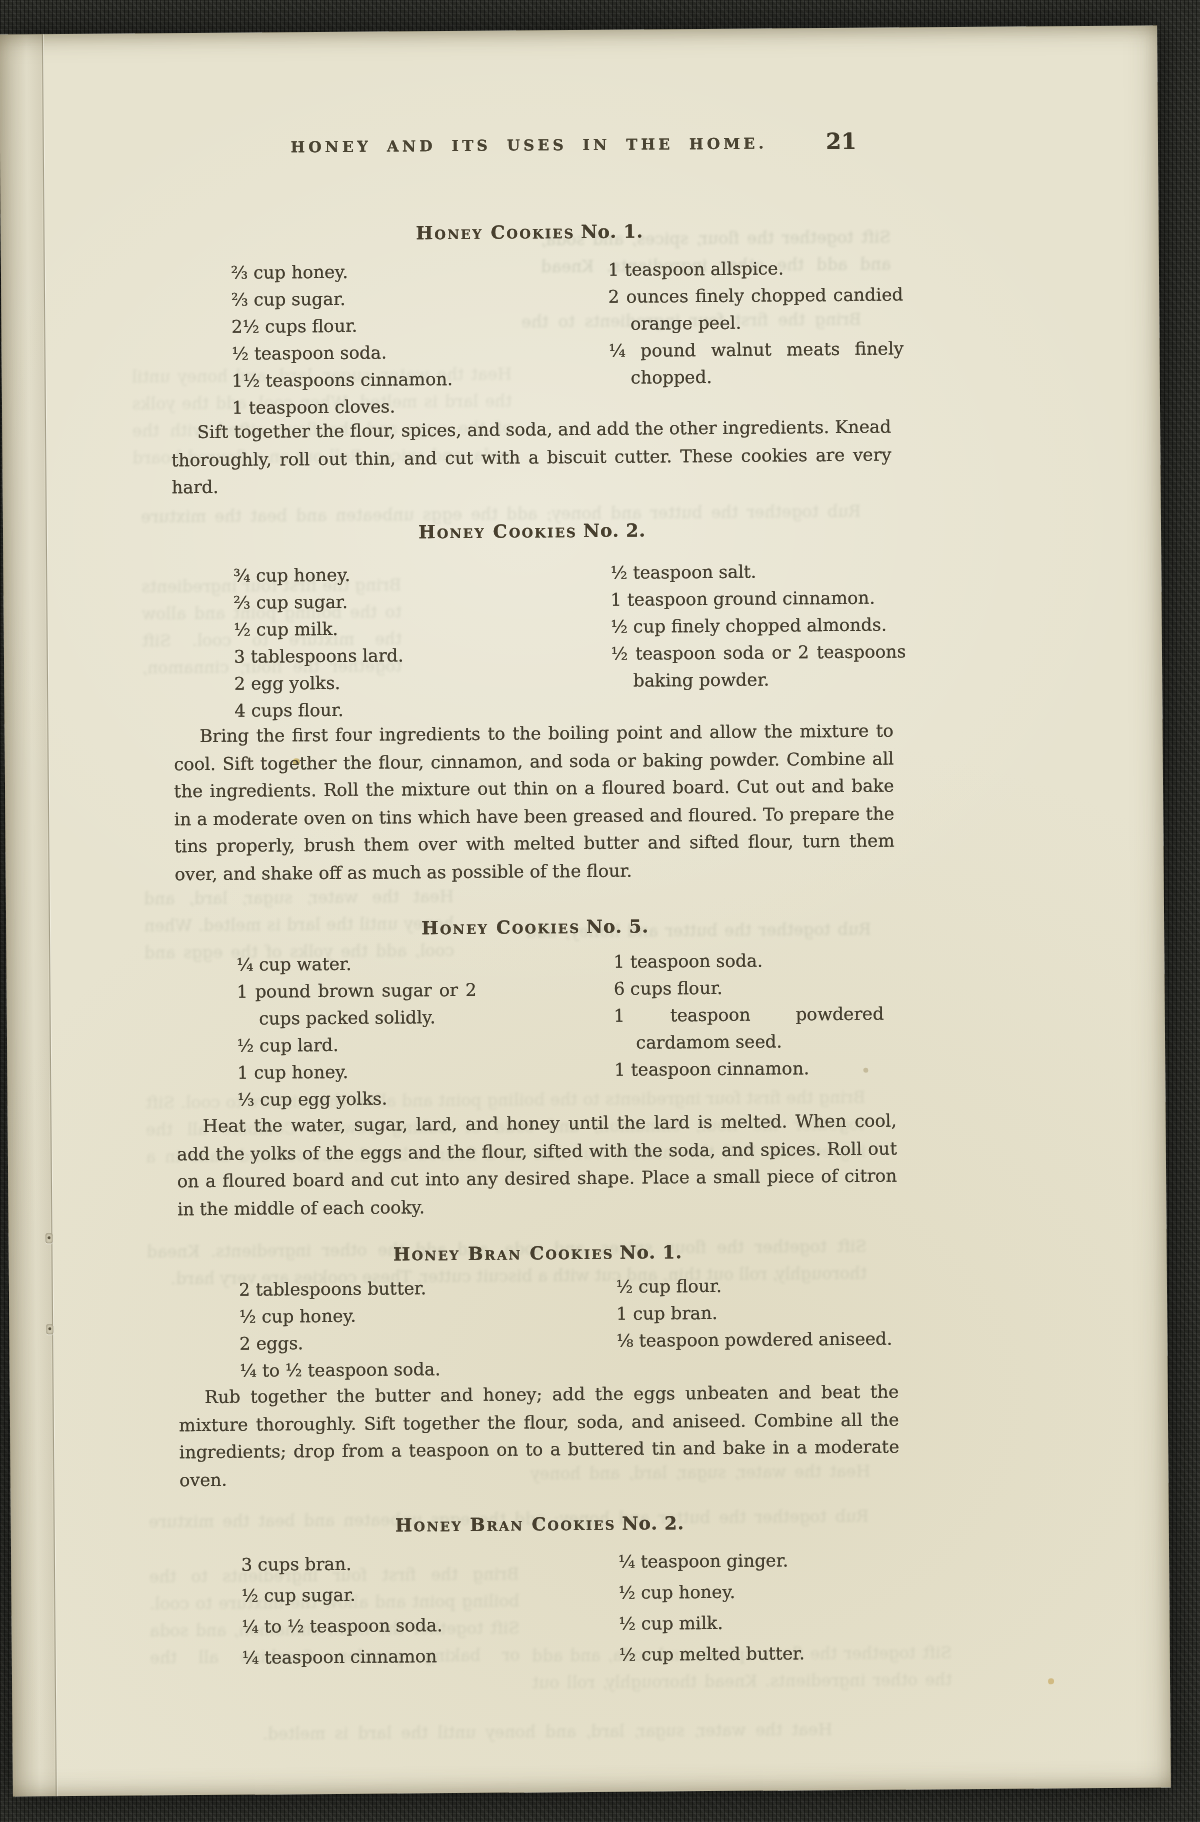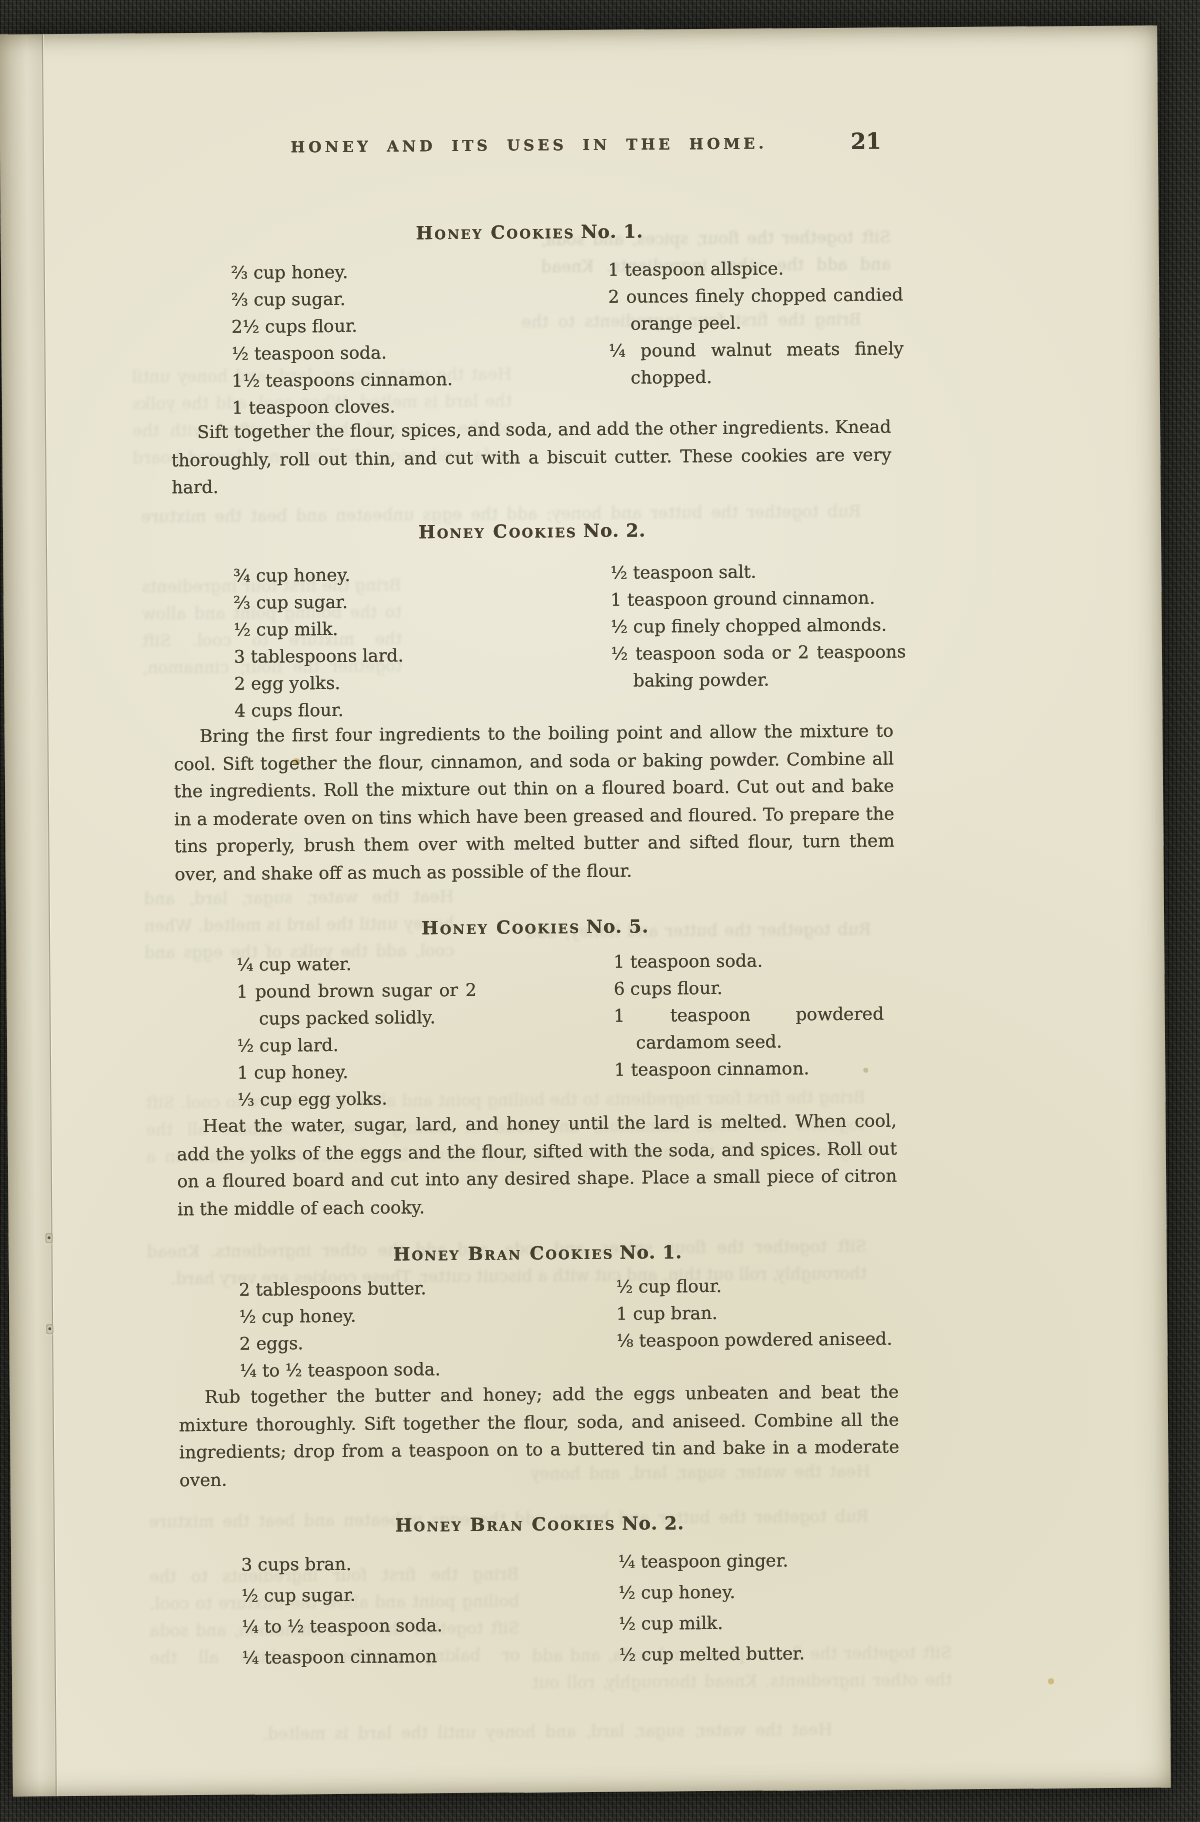--- a/index.html
+++ b/index.html
@@ -41,21 +41,21 @@
   .staple::after{content:"";position:absolute;left:2px;top:3px;width:3px;height:3px;border-radius:50%;background:#5d5642;}
   .speck{position:absolute;border-radius:50%;}
 
   .ink{color:#443e2f;text-shadow:0 0 .5px rgba(62,56,42,.75);}
   .runhead{
     position:absolute;left:169px;width:720px;text-align:center;
     font-size:15px;font-weight:700;letter-spacing:3.5px;word-spacing:7px;color:#4a4433;
     text-shadow:0 0 .5px rgba(70,62,45,.8);z-index:3;
   }
   .pagenum{
-    position:absolute;left:826px;width:80px;text-align:center;
+    position:absolute;left:826px;width:80px;text-align:left;
     font-size:22px;font-weight:700;color:#433d2d;z-index:3;
     text-shadow:0 0 .5px rgba(70,62,45,.8);
   }
   .sec-head{
     position:absolute;left:169px;width:720px;text-align:center;
     font-size:18px;font-weight:700;color:#473f2e;z-index:3;
     text-shadow:0 0 .5px rgba(70,62,45,.8);
   }
   .sec-head .rname{font-variant:small-caps;letter-spacing:1.5px;}
   .sec-head .rnum{letter-spacing:.5px;margin-left:6px;margin-top:23px;}

